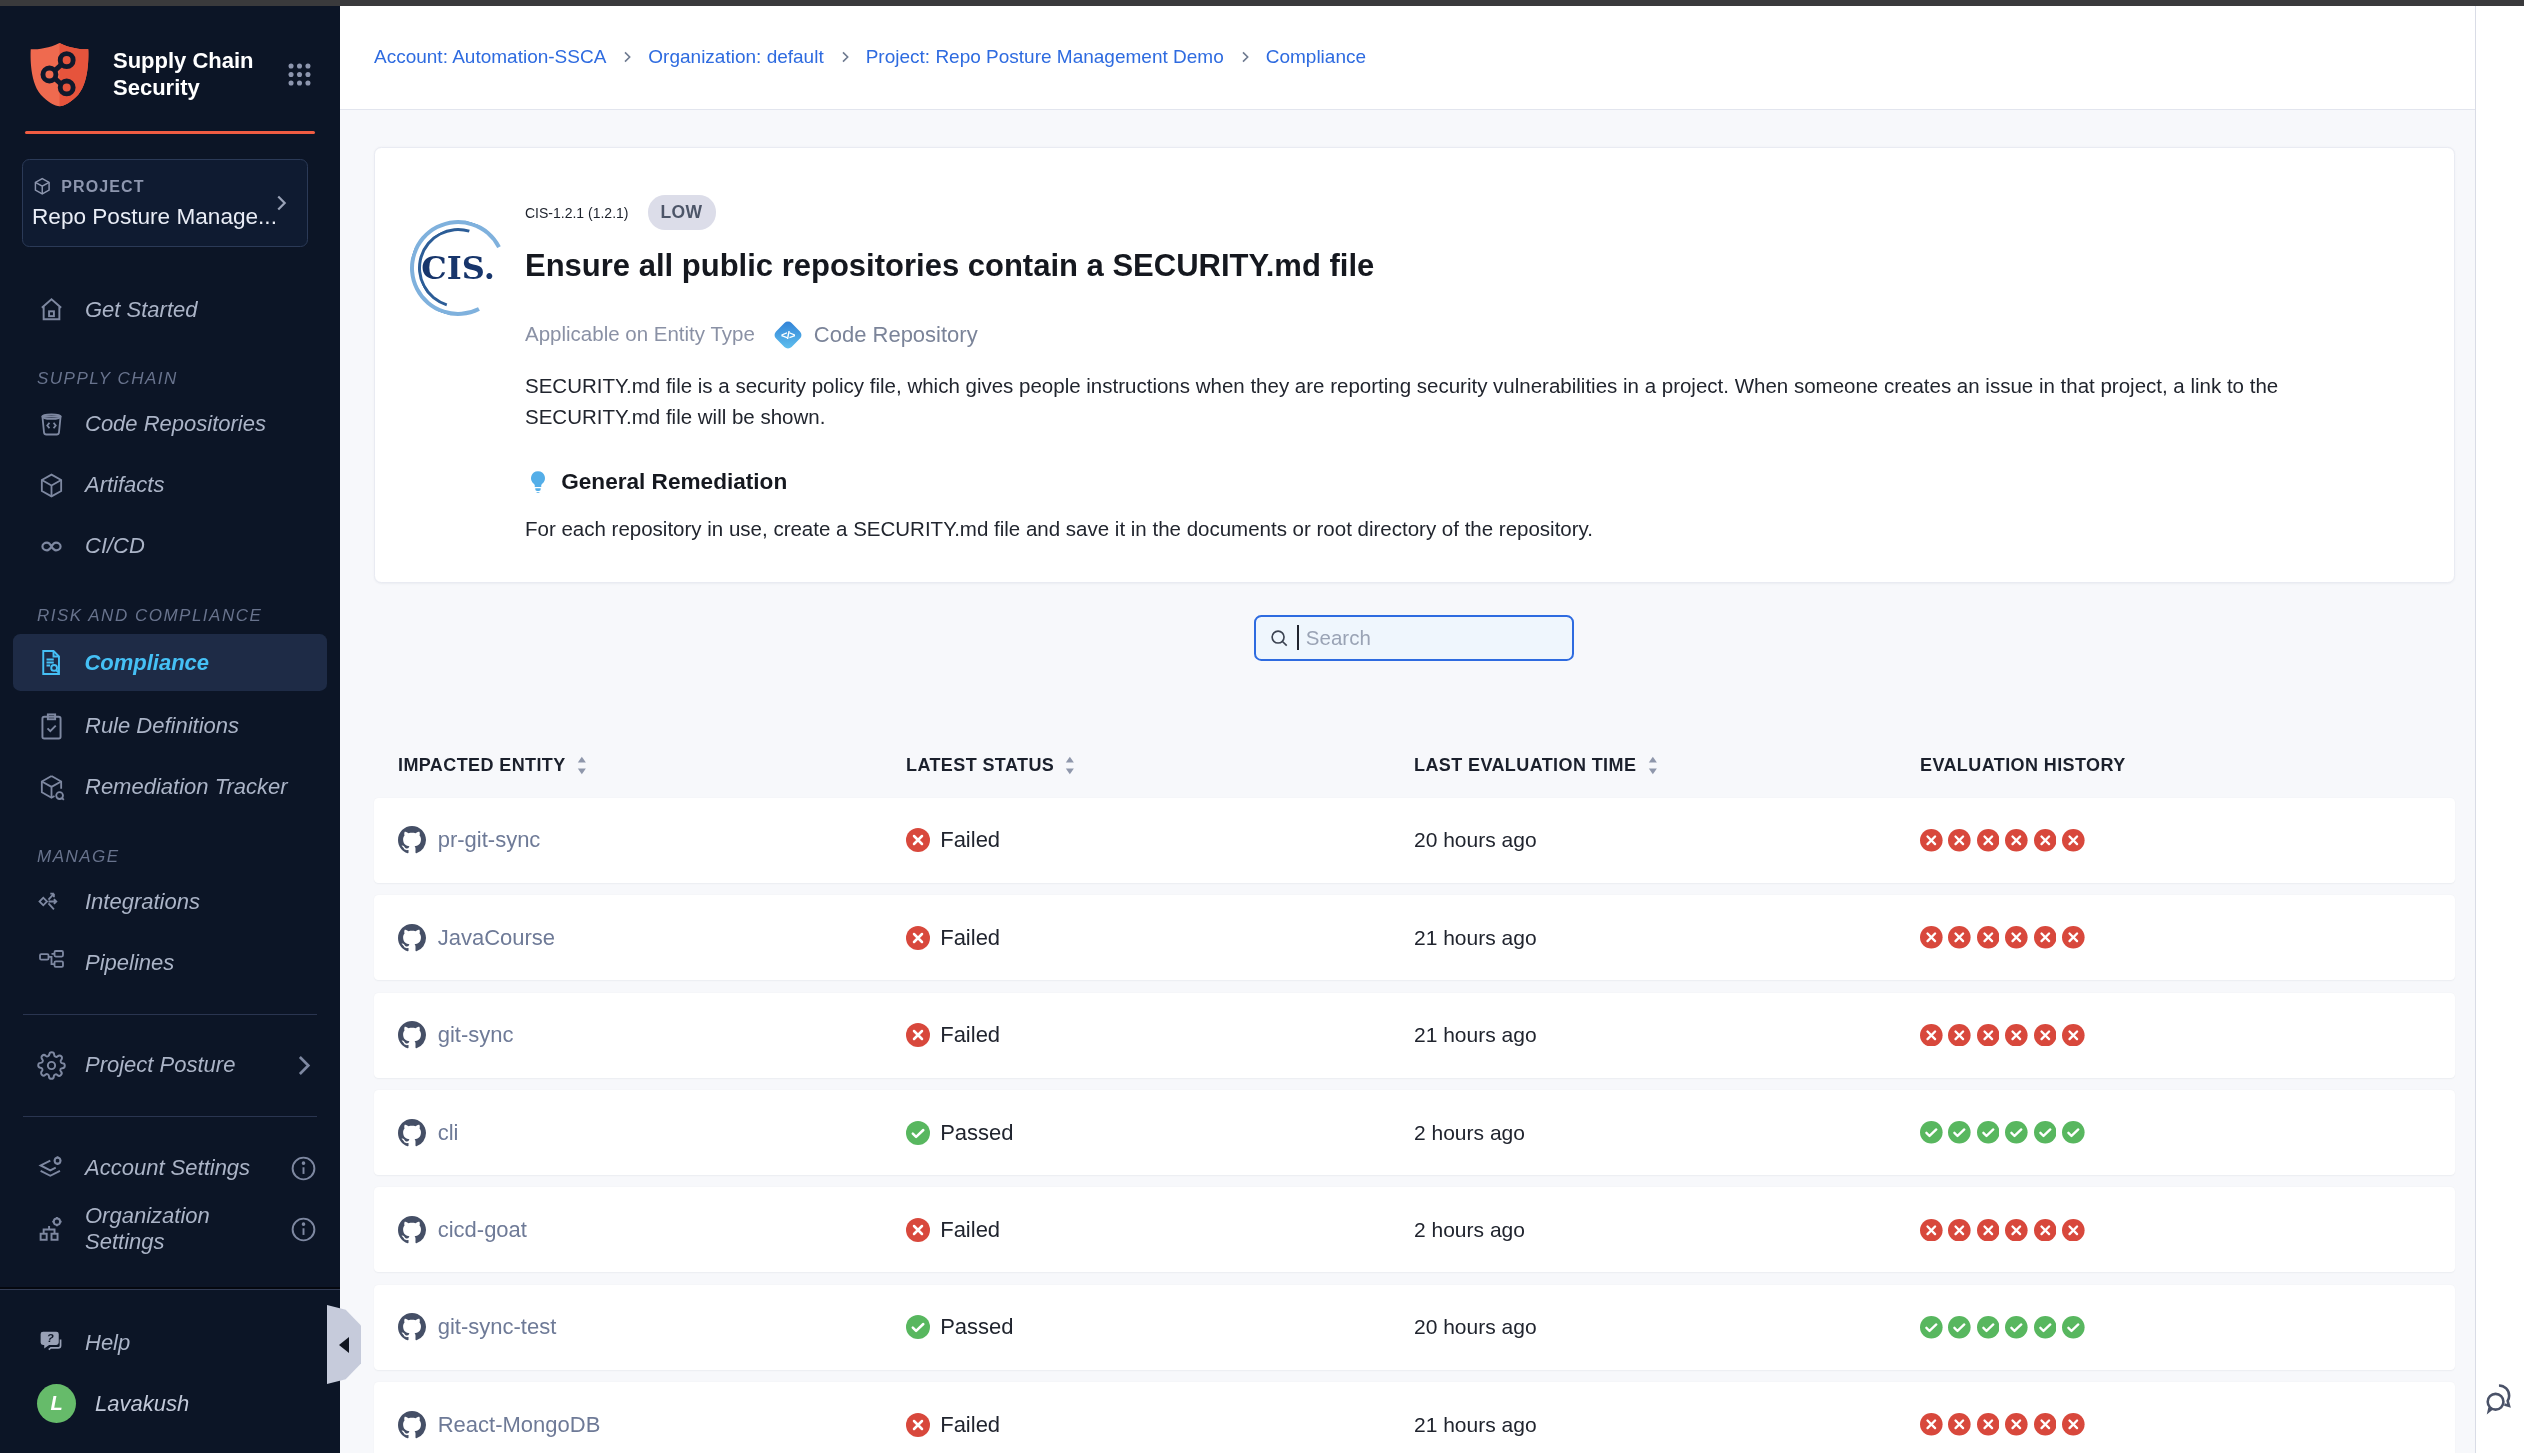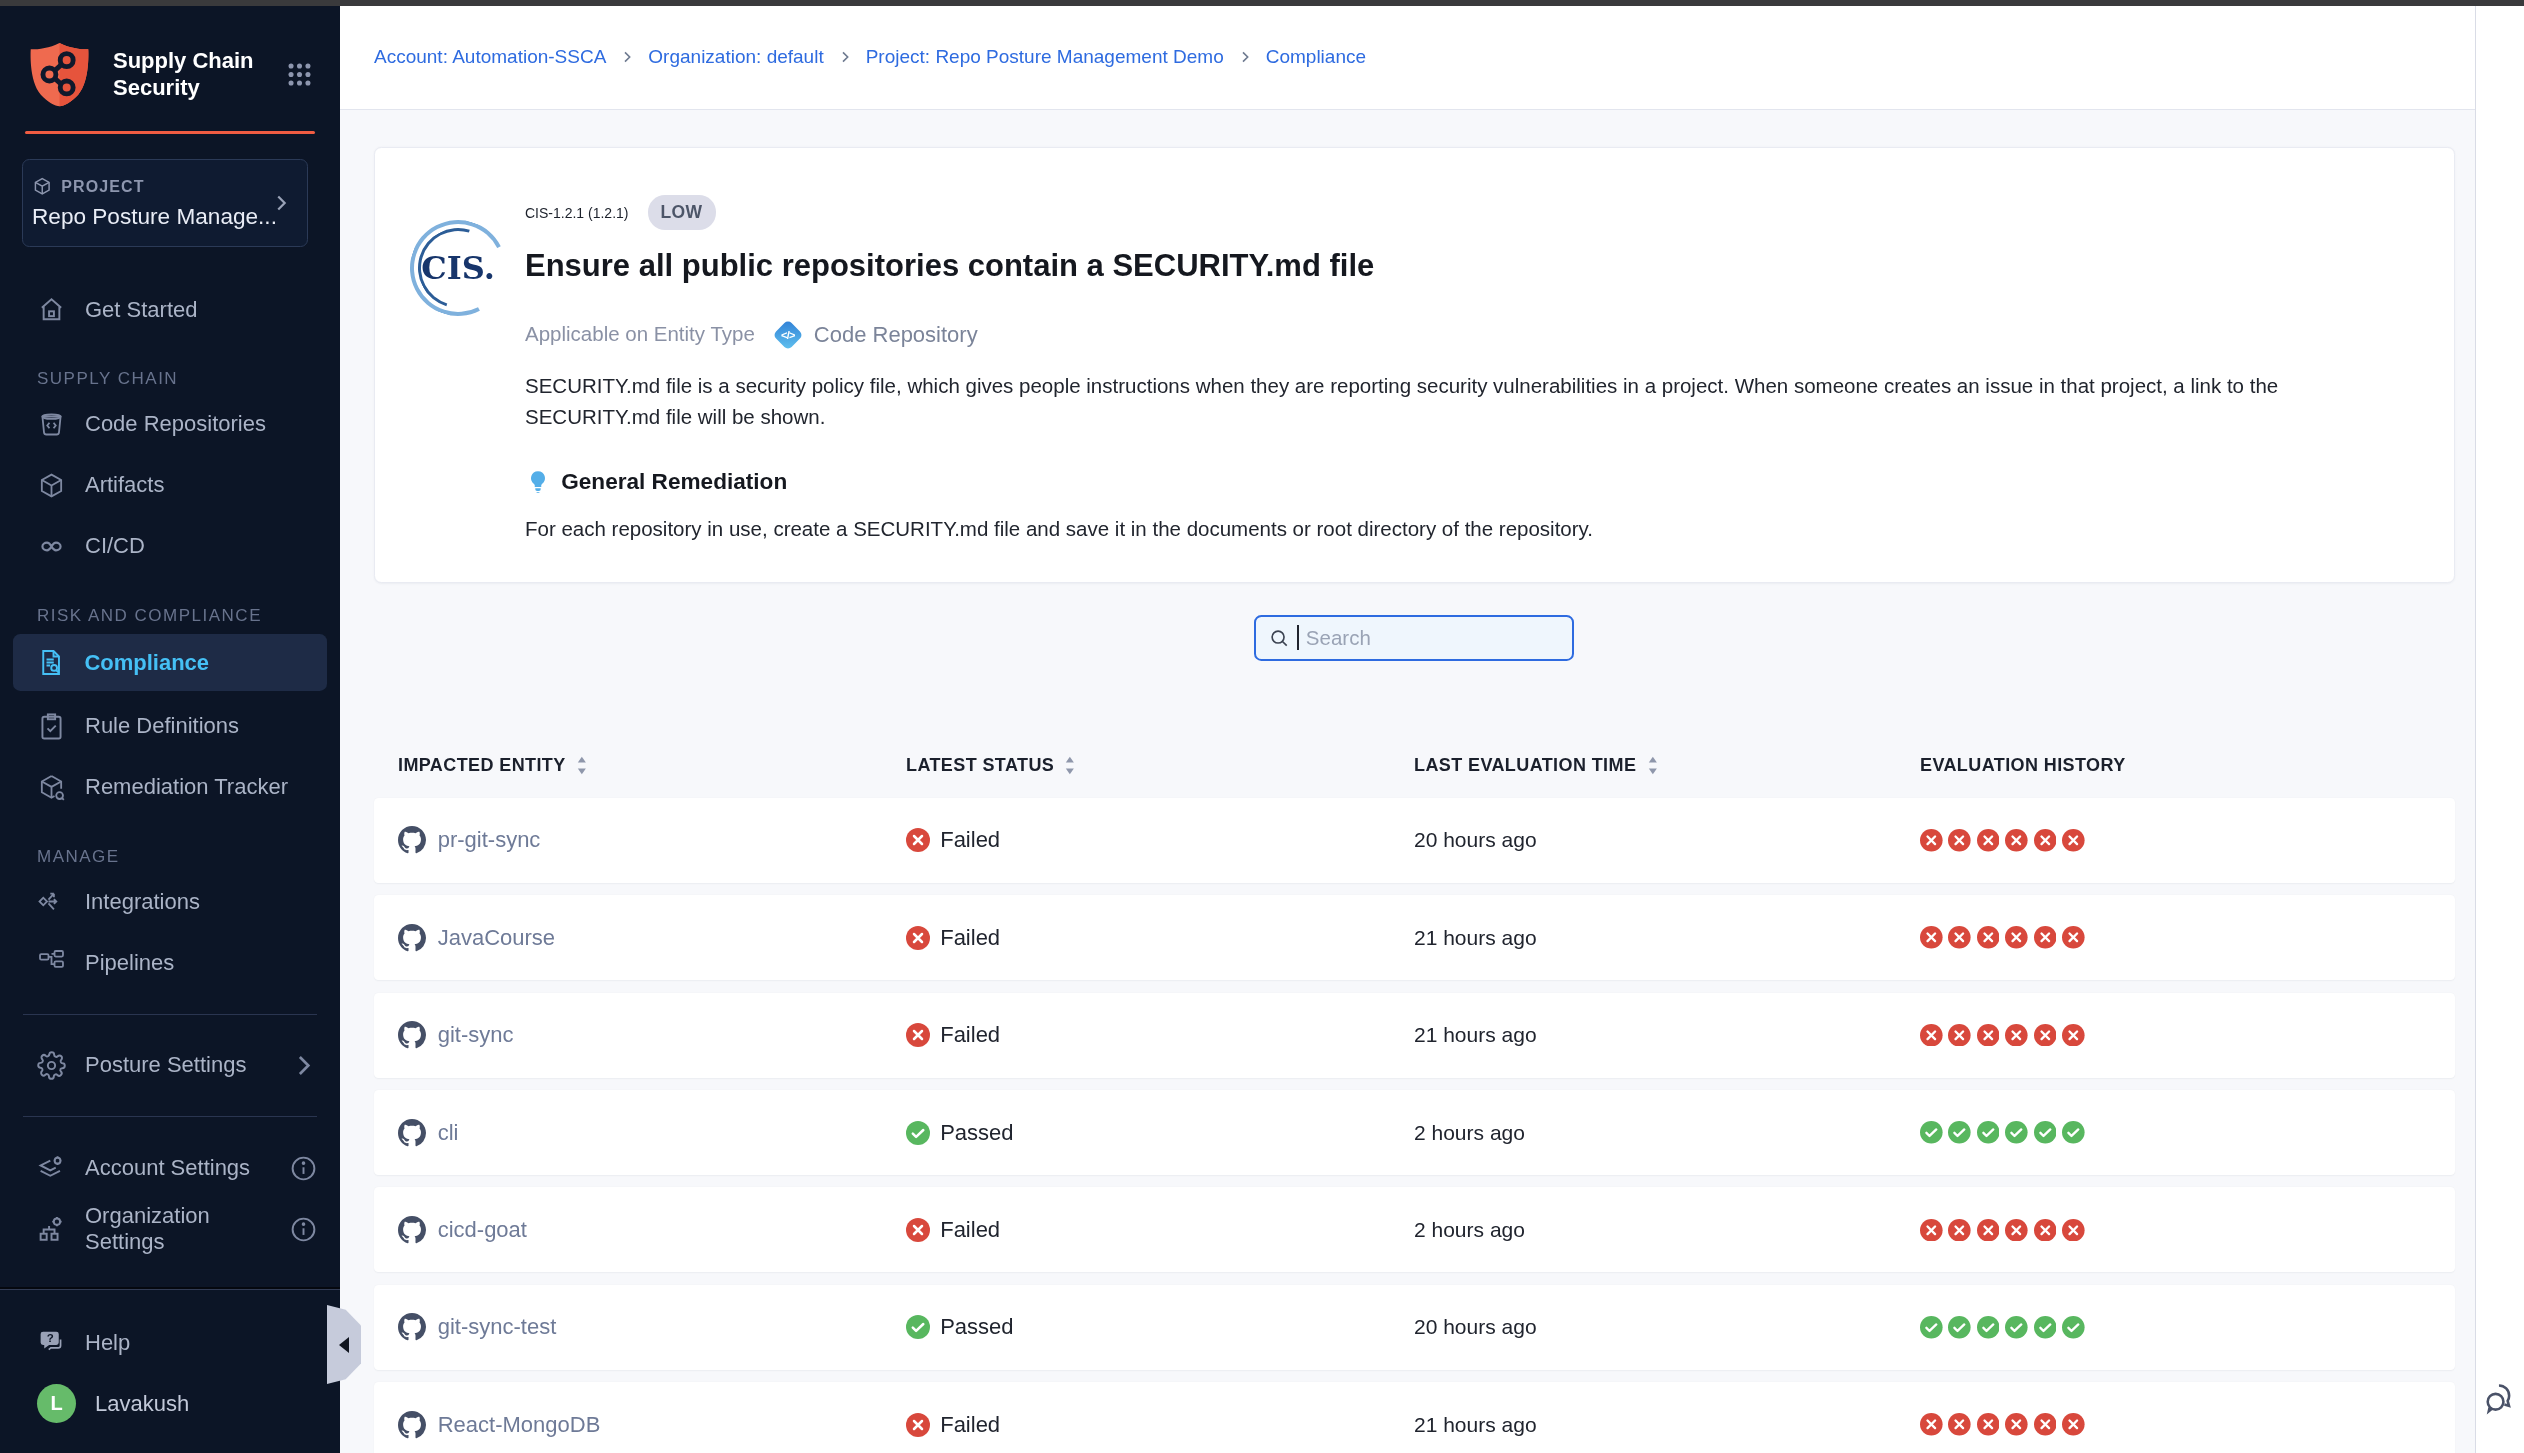--- a/index.html
+++ b/index.html
@@ -17,21 +17,21 @@
   .brand{font-size:22px;line-height:27px;font-weight:bold;color:#fff;flex:1;}
   .apps-grid{width:29px;height:29px;cursor:pointer;}
   .brand-rule{height:3.7px;background:#f05c42;margin:22px 25px 0 25px;border-radius:1.5px;}
   .proj-box{margin:25px 32px 0 22px;border:1.5px solid #2b3a57;border-radius:7.3px;background:#0f1b31;
     padding:16px 9px;position:relative;cursor:pointer;}
   .proj-label{display:flex;align-items:center;gap:8.8px;color:#8d96ae;font-size:16px;font-weight:bold;letter-spacing:1.1px;}
   .proj-label svg{width:20.5px;height:20.5px;}
   .proj-name{margin-top:7.3px;color:#e9edf6;font-size:22.6px;}
   .proj-chev{position:absolute;right:14.6px;top:50%;transform:translateY(-50%);width:22px;height:22px;color:#9aa3b8;}
 
-  .nav{margin-top:32px;flex:1;display:flex;flex-direction:column;}
+  .nav{margin-top:32px;flex:1;display:flex;flex-direction:column;font-style:italic;}
   .nav-item{display:flex;align-items:center;gap:19px;height:61px;padding:0 22px 0 37px;
     font-size:22px;color:#abb4c7;cursor:pointer;position:relative;}
   .nav-item svg{width:29px;height:29px;flex:0 0 auto;color:#7e88a1;}
   .nav-section{margin:29px 0 4.4px 37px;font-size:17px;letter-spacing:1.5px;color:#68738d;}
   .nav-item.active{background:#1e2b46;border-radius:7.3px;margin:4.4px 13px;height:57px;padding-left:23.4px;
     color:#45c0f5;font-weight:bold;}
   .nav-item.active svg{color:#45c0f5;}
   .sb-div{height:0.7px;background:#2a3550;margin:20.5px 23.4px;}
   .nav-right{margin-left:auto;width:22px;height:22px;color:#8d96ae;}
   .sb-bottom{margin-top:auto;}
@@ -236,21 +236,21 @@
       <span>Pipelines</span>
     </div>
 
     <div class="sb-div"></div>
 
     <div class="nav-item">
       <svg viewBox="0 0 24 24" fill="none" stroke="currentColor" stroke-width="1.6">
           <circle cx="12" cy="12" r="3"></circle>
           <path d="M19.4 15a1.7 1.7 0 00.3 1.9l.1.1a2 2 0 11-2.9 2.9l-.1-.1a1.7 1.7 0 00-1.9-.3 1.7 1.7 0 00-1 1.5V21a2 2 0 11-4 0v-.1a1.7 1.7 0 00-1-1.6 1.7 1.7 0 00-1.9.3l-.1.1a2 2 0 11-2.9-2.9l.1-.1a1.7 1.7 0 00.3-1.9 1.7 1.7 0 00-1.5-1H3a2 2 0 110-4h.1a1.7 1.7 0 001.6-1 1.7 1.7 0 00-.3-1.9l-.1-.1a2 2 0 112.9-2.9l.1.1a1.7 1.7 0 001.9.3 1.7 1.7 0 001-1.5V3a2 2 0 114 0v.1a1.7 1.7 0 001 1.6 1.7 1.7 0 001.9-.3l.1-.1a2 2 0 112.9 2.9l-.1.1a1.7 1.7 0 00-.3 1.9 1.7 1.7 0 001.5 1H21a2 2 0 110 4h-.1a1.7 1.7 0 00-1.5 1z"></path>
         </svg>
-      <span>Posture Settings</span>
+      <span>Project Posture</span>
       <svg class="nav-right" viewBox="0 0 24 24" fill="none" stroke="currentColor" stroke-width="2.2">
           <path d="M9 5l7 7-7 7"></path>
         </svg>
     </div>
 
     <div class="sb-div"></div>
 
     <div class="nav-item">
       <svg viewBox="0 0 24 24" fill="none" stroke="currentColor" stroke-width="1.6">
           <path d="M11 5.5L3 9.5l8 4 4.5-2.2"></path>

